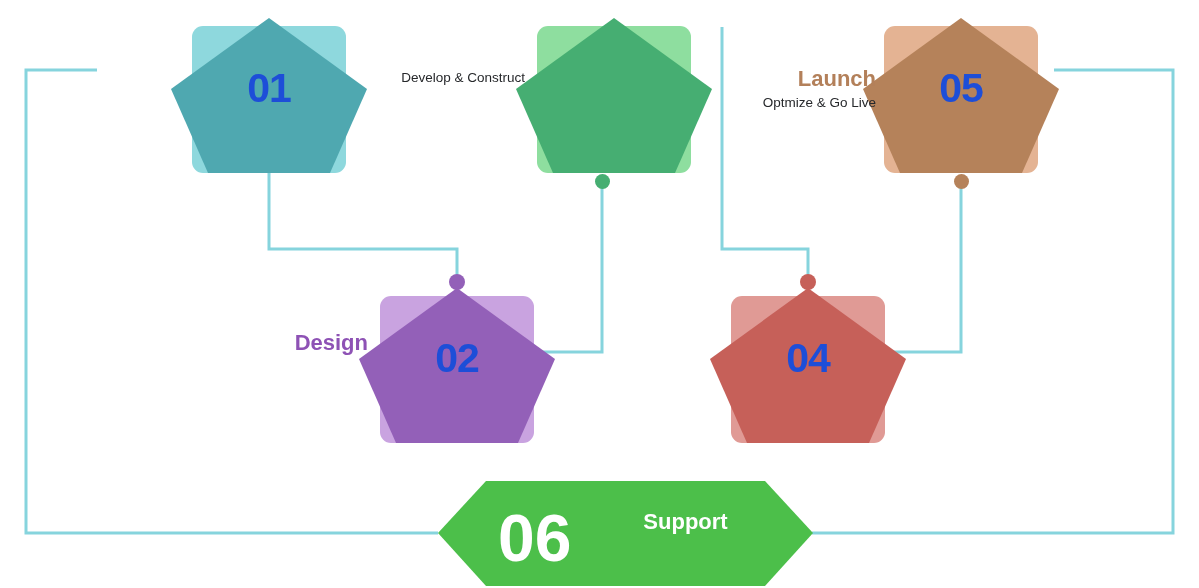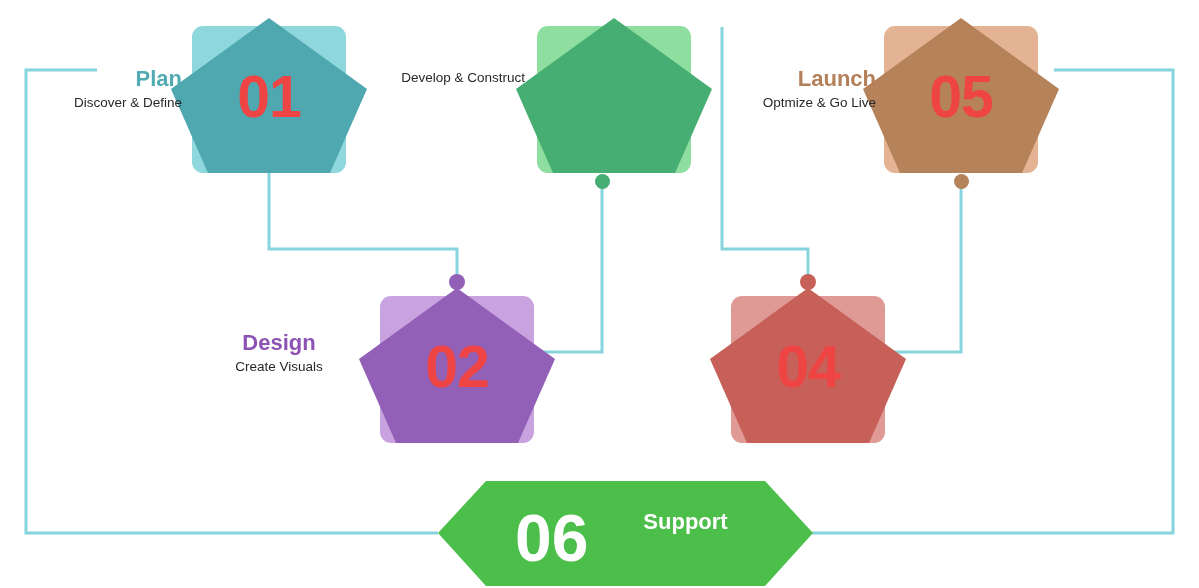--- a/index.html
+++ b/index.html
@@ -32,23 +32,23 @@
   .node-art {
     position: absolute;
     left: 0;
     top: 0;
   }
   .node-num {
     position: absolute;
     left: 0;
     width: 100%;
     text-align: center;
-    color: #ef4444;
+    color: #1d4ed8;
     font-weight: bold;
-    font-size: 59px;
+    font-size: 41px;
     line-height: 1;
     letter-spacing: -1px;
     font-family: "Liberation Sans", sans-serif;
     pointer-events: none;
   }
   .caption {
     position: absolute;
     text-align: right;
     white-space: nowrap;
   }
@@ -121,24 +121,20 @@
     </g>
   </svg>
 
   <div class="node" id="node-01" style="left:192px; top:16px; width:154px; height:157px;">
     <svg class="node-art" width="200" height="160" viewBox="0 0 200 160" style="left:-23px; top:0;" xmlns="http://www.w3.org/2000/svg">
       <rect x="23" y="10" width="154" height="147" rx="11" ry="11" fill="#8ed8dd"></rect>
       <polygon points="100,2 198,73 161,157 39,157 2,73" fill="#4fa8b0"></polygon>
     </svg>
     <div class="node-num" style="top:52px;">01</div>
   </div>
-  <div class="caption left-side" style="left:0; top:66px; width:182px;">
-    <p class="cap-title" style="color:#52abb3;">Plan</p>
-    <p class="cap-sub">Discover &amp; Define</p>
-  </div>
 
   <div class="node" id="node-03" style="left:537px; top:16px; width:154px; height:157px;">
     <svg class="node-art" width="200" height="160" viewBox="0 0 200 160" style="left:-23px; top:0;" xmlns="http://www.w3.org/2000/svg">
       <rect x="23" y="10" width="154" height="147" rx="11" ry="11" fill="#8ede9f"></rect>
       <polygon points="100,2 198,73 161,157 39,157 2,73" fill="#46ae72"></polygon>
     </svg>
   </div>
   <div class="caption left-side" style="left:330px; top:66px; width:195px;">
     <p class="cap-sub">Develop &amp; Construct</p>
   </div>
@@ -157,36 +153,35 @@
   </div>
   <div class="dot" style="left:954px; top:174px; width:15px; height:15px; background:#b5825a;"></div>
 
   <div class="node" id="node-02" style="left:380px; top:286px; width:154px; height:157px;">
     <svg class="node-art" width="200" height="160" viewBox="0 0 200 160" style="left:-23px; top:0;" xmlns="http://www.w3.org/2000/svg">
       <rect x="23" y="10" width="154" height="147" rx="11" ry="11" fill="#c9a3e0"></rect>
       <polygon points="100,2 198,73 161,157 39,157 2,73" fill="#9360b8"></polygon>
     </svg>
     <div class="node-num" style="top:52px;">02</div>
   </div>
-  <div class="caption left-side" style="left:190px; top:330px; width:178px;text-align:center;">
+  <div class="caption left-side" style="left:190px; top:330px; width:178px;">
     <p class="cap-title" style="color:#8e52b5;">Design</p>
-    <p class="cap-sub">Create Visuals</p>
   </div>
   <div class="dot" style="left:449px; top:274px; width:16px; height:16px; background:#9360b8;"></div>
 
   <div class="node" id="node-04" style="left:731px; top:286px; width:154px; height:157px;">
     <svg class="node-art" width="200" height="160" viewBox="0 0 200 160" style="left:-23px; top:0;" xmlns="http://www.w3.org/2000/svg">
       <rect x="23" y="10" width="154" height="147" rx="11" ry="11" fill="#e09a95"></rect>
       <polygon points="100,2 198,73 161,157 39,157 2,73" fill="#c66059"></polygon>
     </svg>
     <div class="node-num" style="top:52px;">04</div>
   </div>
   <div class="dot" style="left:800px; top:274px; width:16px; height:16px; background:#c66059;"></div>
 
   <div id="node-06" style="left:438px; top:479px; width:375px; height:109px;">
     <svg class="node-art" width="375" height="109" viewBox="0 0 375 109" xmlns="http://www.w3.org/2000/svg">
       <polygon points="48,2 327,2 375,54 327,107 48,107 0,54" fill="#4cbf4a"></polygon>
     </svg>
-    <div class="hex-num" style="left:60px; top:26px;margin-left:17px;">06</div>
+    <div class="hex-num" style="left:60px; top:26px;">06</div>
     <div class="hex-title" style="left:135px; top:32px; width:225px;">Support</div>
   </div>
 
 </div>
 
 </body></html>

